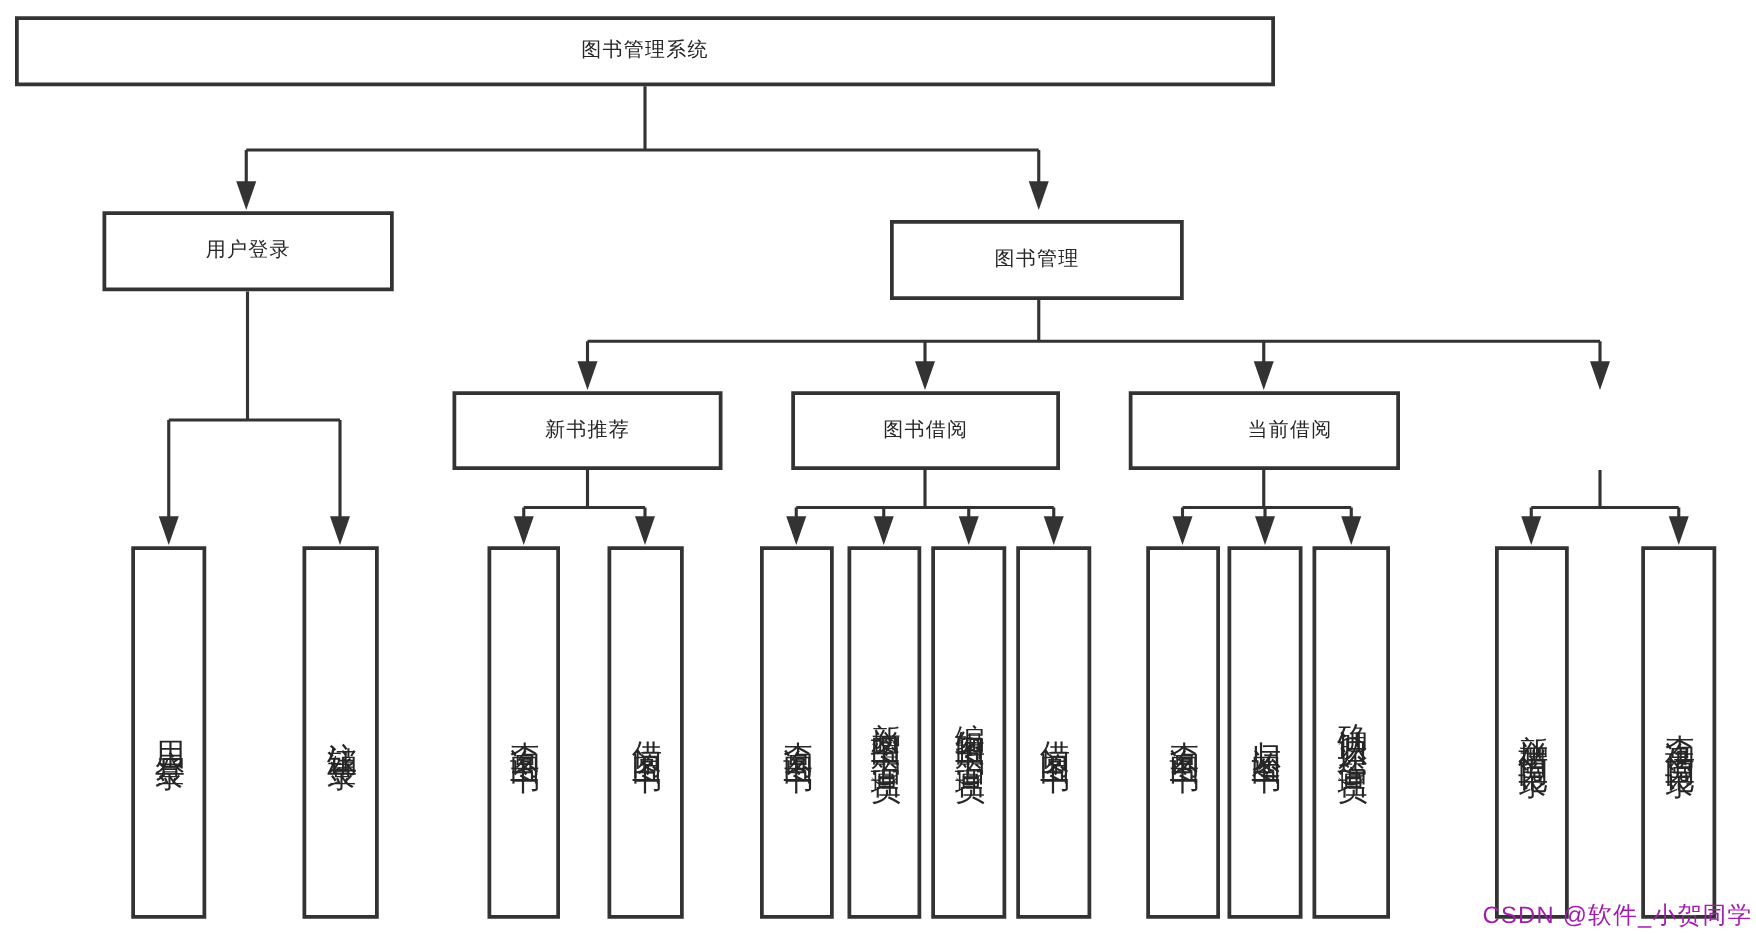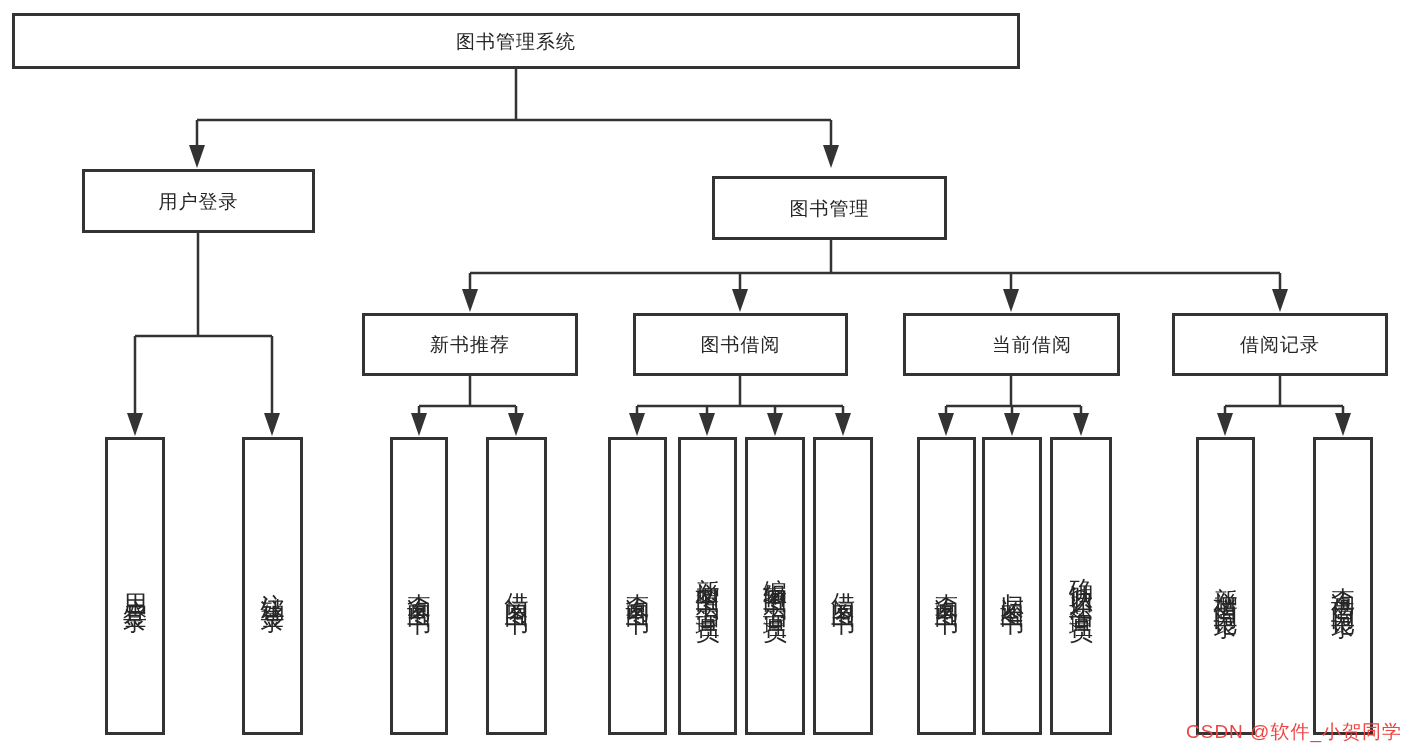--- a/index.html
+++ b/index.html
@@ -23,21 +23,21 @@
   }
   .box {
     position: absolute;
     box-sizing: border-box;
     border: 3px solid #333333;
     background: #ffffff;
     display: flex;
     align-items: center;
     justify-content: center;
     color: #262626;
-    font-size: 19px;
+    font-size: 16px;
     line-height: 1;
     z-index: 2;
     text-align: center;
     white-space: nowrap;
   }
   .hbox { letter-spacing: 1px; }
   .vbox {
     writing-mode: vertical-rl;
     text-orientation: mixed;
     font-size: 24px;
@@ -46,21 +46,21 @@
   }
   
   .lvl2 { top: 169px; height: 64px; }
   .lvl3 { top: 313px; height: 63px; }
   .leaf { top: 437px; height: 298px; width: 60px; }
   #watermark {
     position: absolute;
     left: 1186px;
     top: 719px;
     font-size: 19px;
-    color: #ef4444;
+    color: #a21caf;
     z-index: 3;
     letter-spacing: 1px;
     white-space: nowrap;
   }
 </style>
 </head>
 <body>
 
 <div id="canvas">
 
@@ -105,21 +105,20 @@
   </svg>
 
   <div class="box hbox" style="left:12px; top:13px; width:1008px; height:56px;">图书管理系统</div>
 
   <div class="box hbox lvl2" style="left:82px; width:233px;">用户登录</div>
   <div class="box hbox lvl2" style="left:712px; top:176px; width:235px;">图书管理</div>
 
   <div class="box hbox lvl3" style="left:633px; width:215px;">图书借阅</div>
   <div class="box hbox lvl3" style="left:362px; width:216px;">新书推荐</div>
   <div class="box hbox lvl3" style="left:903px; width:217px;padding-left:41px;">当前借阅</div>
-  <div class="box hbox lvl3" style="left:1172px; width:216px;">借阅记录</div>
 
   <div class="box vbox leaf" style="left:105px;">用户登录</div>
   <div class="box vbox leaf" style="left:242px; width:61px;">注销登录</div>
 
   <div class="box vbox leaf" style="left:390px; width:58px;">查询图书</div>
   <div class="box vbox leaf" style="left:486px; width:61px;">借阅图书</div>
 
   <div class="box vbox leaf" style="left:608px; width:59px;">查询图书</div>
   <div class="box vbox leaf" style="left:678px; width:59px;">新增图书（管理员）</div>
   <div class="box vbox leaf" style="left:745px; width:60px;">编辑图书（管理员）</div>

